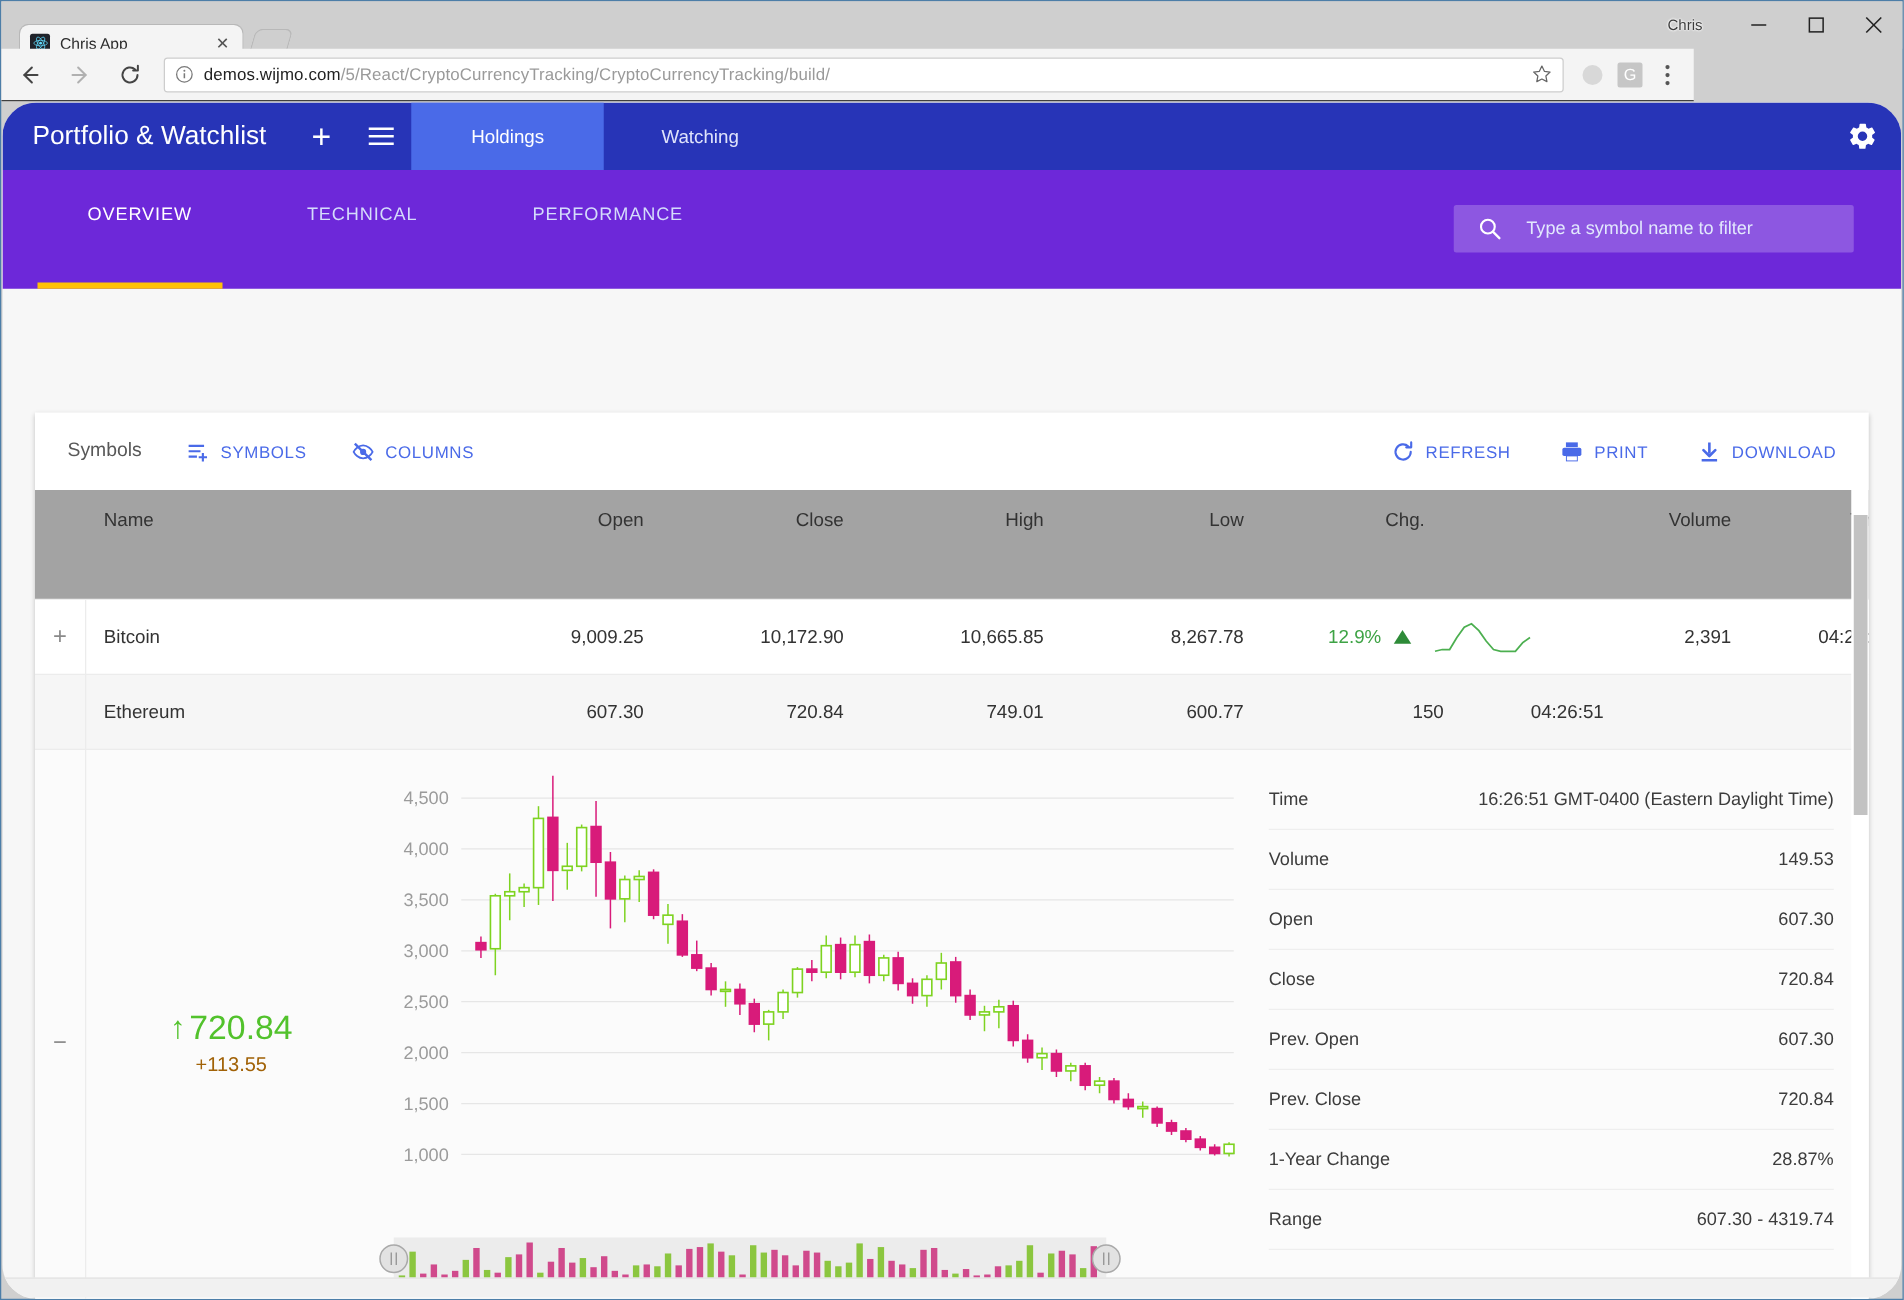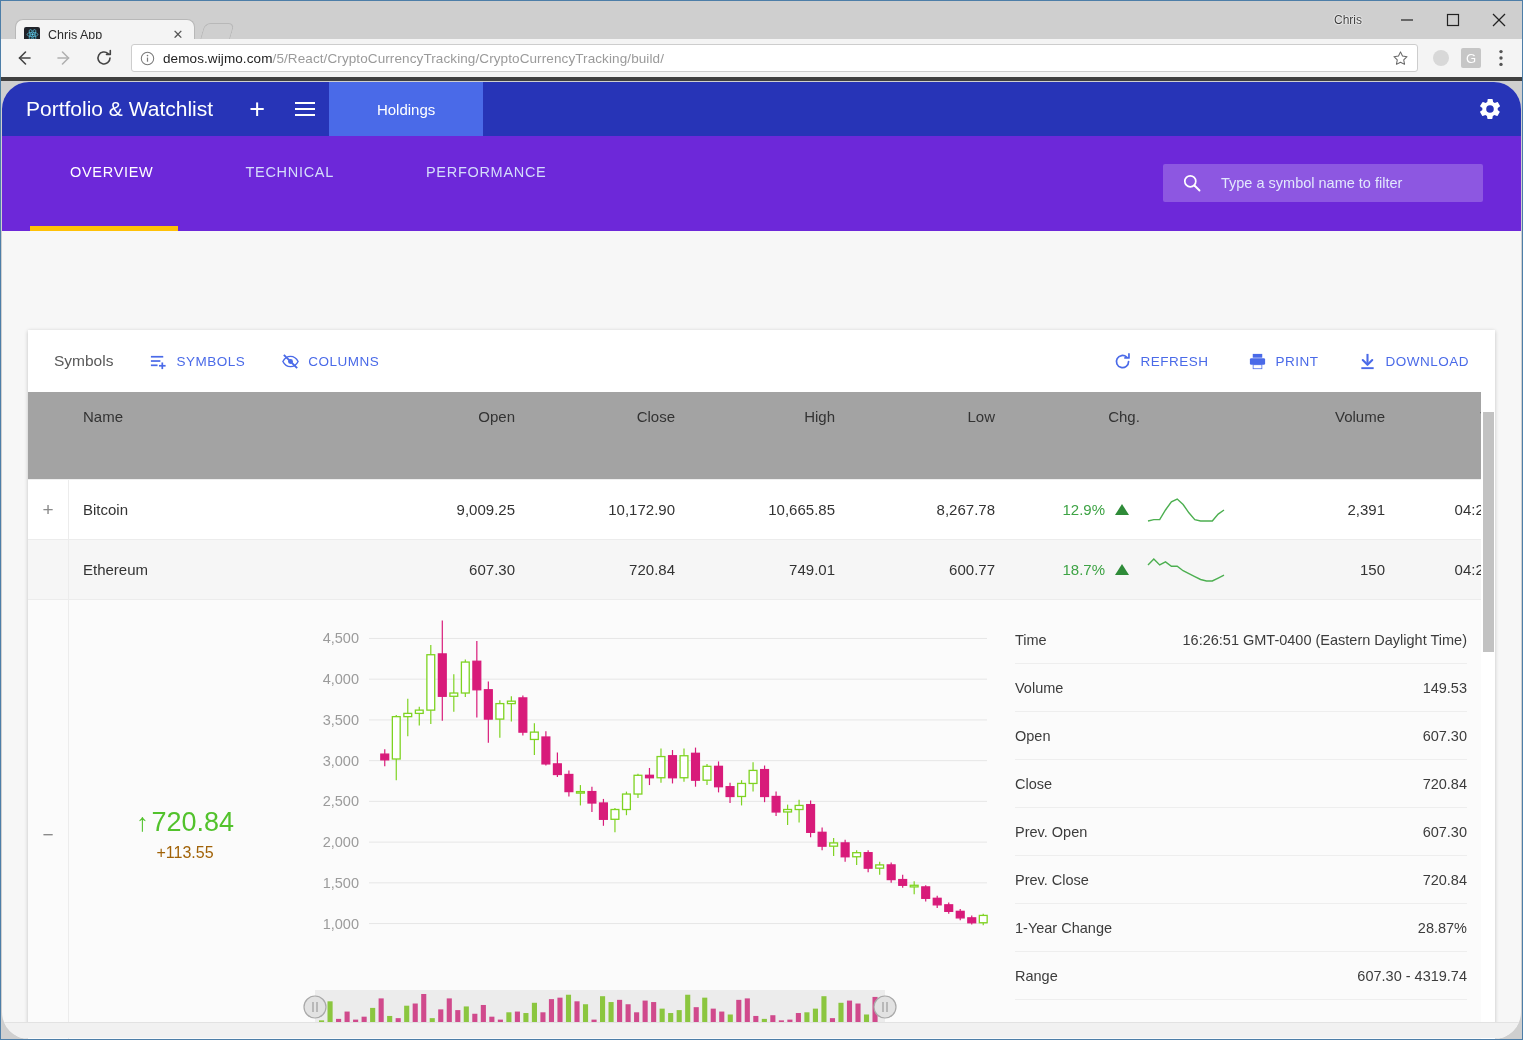--- a/index.html
+++ b/index.html
@@ -61,24 +61,24 @@
   }
   .wbtn {
     width: 46px; height: 30px; display: flex;
     align-items: center; justify-content: center;
     cursor: pointer; color: #222;
   }
   .wbtn svg { display: block; }
 
   
   #navbar {
-    position: absolute; left: 0; top: 38px; width: 1521px; height: 42px;
+    position: absolute; left: 0; top: 38px; width: 1354px; height: 42px;
     background: #f4f4f4;
     display: flex; align-items: center;
-    border-bottom: 4px solid #404040;
+    border-bottom: 1px solid #404040;
   }
   .navicon {
     width: 34px; height: 34px; margin-left: 6px;
     display: flex; align-items: center; justify-content: center;
     cursor: pointer;
   }
   .navicon.disabled { opacity: .38; }
   #omnibox {
     flex: 1; height: 28px; margin: 0 8px 0 10px;
     background: #fff; border: 1px solid #cdcdcd; border-radius: 3px;
@@ -354,20 +354,21 @@
       <div id="brand">Portfolio &amp; Watchlist</div>
       <div id="add-btn">+</div>
       <div id="menu-btn">
         <svg width="22" height="16" viewBox="0 0 22 16">
             <line x1="1" y1="2" x2="21" y2="2" stroke="#fff" stroke-width="1.9"></line>
             <line x1="1" y1="8" x2="21" y2="8" stroke="#fff" stroke-width="1.9"></line>
             <line x1="1" y1="14" x2="21" y2="14" stroke="#fff" stroke-width="1.9"></line>
           </svg>
       </div>
       <div class="apptab active">Holdings</div>
+      <div class="apptab">Watching</div>
       <div id="appbar-top-spacer"></div>
       <div id="settings-btn">
         <svg width="26" height="26" viewBox="0 0 24 24" fill="#fff">
           <path d="M19.1 12.9c.04-.3.06-.6.06-.9s-.02-.6-.07-.9l1.97-1.52a.47.47 0 0 0 .11-.6l-1.87-3.2a.47.47 0 0 0-.57-.2l-2.32.92a6.9 6.9 0 0 0-1.56-.9l-.35-2.43a.46.46 0 0 0-.46-.39h-3.74c-.23 0-.42.16-.46.39l-.35 2.43c-.56.23-1.08.54-1.56.9l-2.32-.92a.47.47 0 0 0-.57.2L2.9 8.98c-.11.2-.07.45.11.6l1.97 1.52c-.05.3-.08.6-.08.9s.03.6.08.9L3.01 14.4a.47.47 0 0 0-.11.6l1.87 3.2c.11.2.35.28.57.2l2.32-.92c.48.36 1 .67 1.56.9l.35 2.43c.04.23.23.39.46.39h3.74c.23 0 .42-.16.46-.39l.35-2.43c.56-.23 1.08-.54 1.56-.9l2.32.92c.22.08.46 0 .57-.2l1.87-3.2a.47.47 0 0 0-.11-.6zM12 15.5A3.5 3.5 0 1 1 12 8.5a3.5 3.5 0 0 1 0 7z"></path>
         </svg>
       </div>
     </div>
 
     <div id="appbar-sub">
       <div id="subtabs">
@@ -477,29 +478,20 @@
           <div class="cell c-time">04:26:51</div>
         </div>
 
         <div class="row alt">
           <div class="cell c-exp"></div>
           <div class="cell c-name">Ethereum</div>
           <div class="cell c-num">607.30</div>
           <div class="cell c-num">720.84</div>
           <div class="cell c-num">749.01</div>
           <div class="cell c-num">600.77</div>
-          <div class="cell c-chg">
-            <span class="chg-wrap">
-              <span class="chg-pct">18.7%</span>
-              <span class="tri-up"></span>
-              <svg class="spark" viewBox="0 0 78 30">
-                  <path d="M1.0 9.9 L6.8 4.0 L12.7 9.9 L18.5 6.9 L24.4 11.3 L30.2 11.3 L36.1 15.7 L41.9 18.7 L47.8 21.6 L53.6 24.5 L59.5 26.0 L65.3 26.0 L71.2 23.1 L77.0 20.1" fill="none" stroke="#4caf50" stroke-width="1.4"></path>
-                </svg>
-            </span>
-          </div>
           <div class="cell c-vol">150</div>
           <div class="cell c-time">04:26:51</div>
         </div>
 
         <div id="detail">
           <div id="detail-exp">−</div>
 
           <div id="detail-price">
             <div id="price-main">
               <span id="price-arrow">↑</span>

